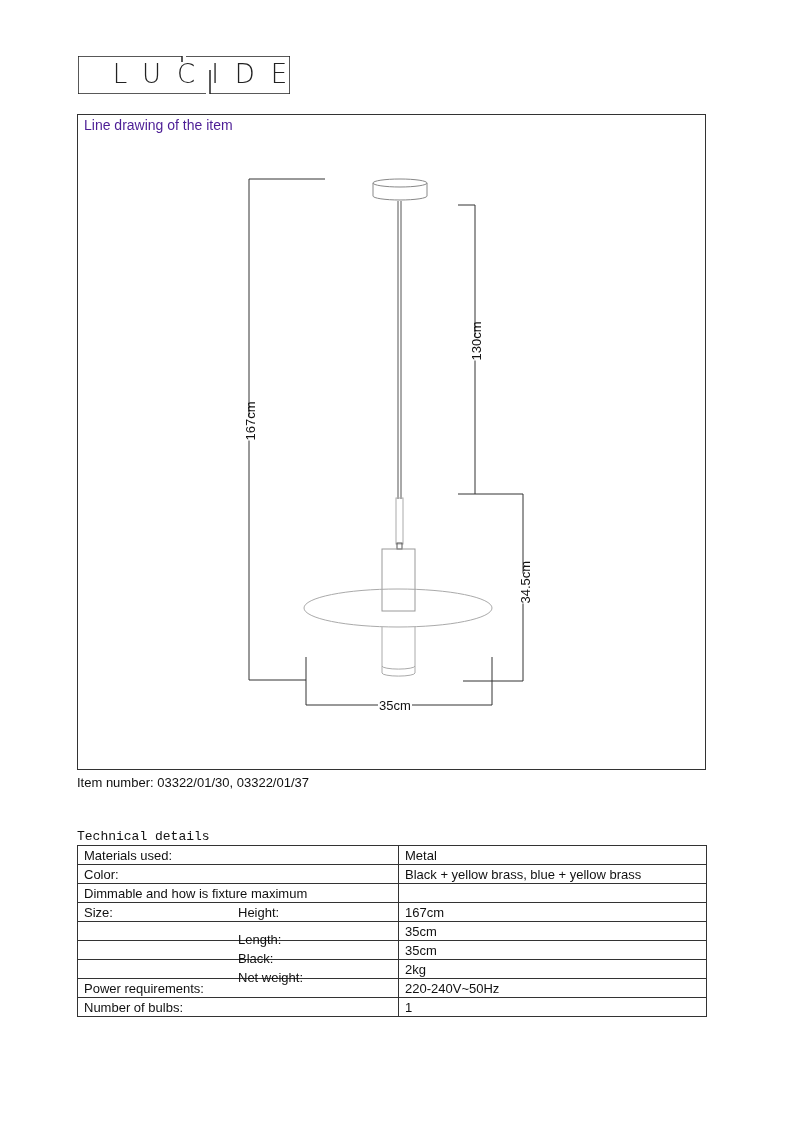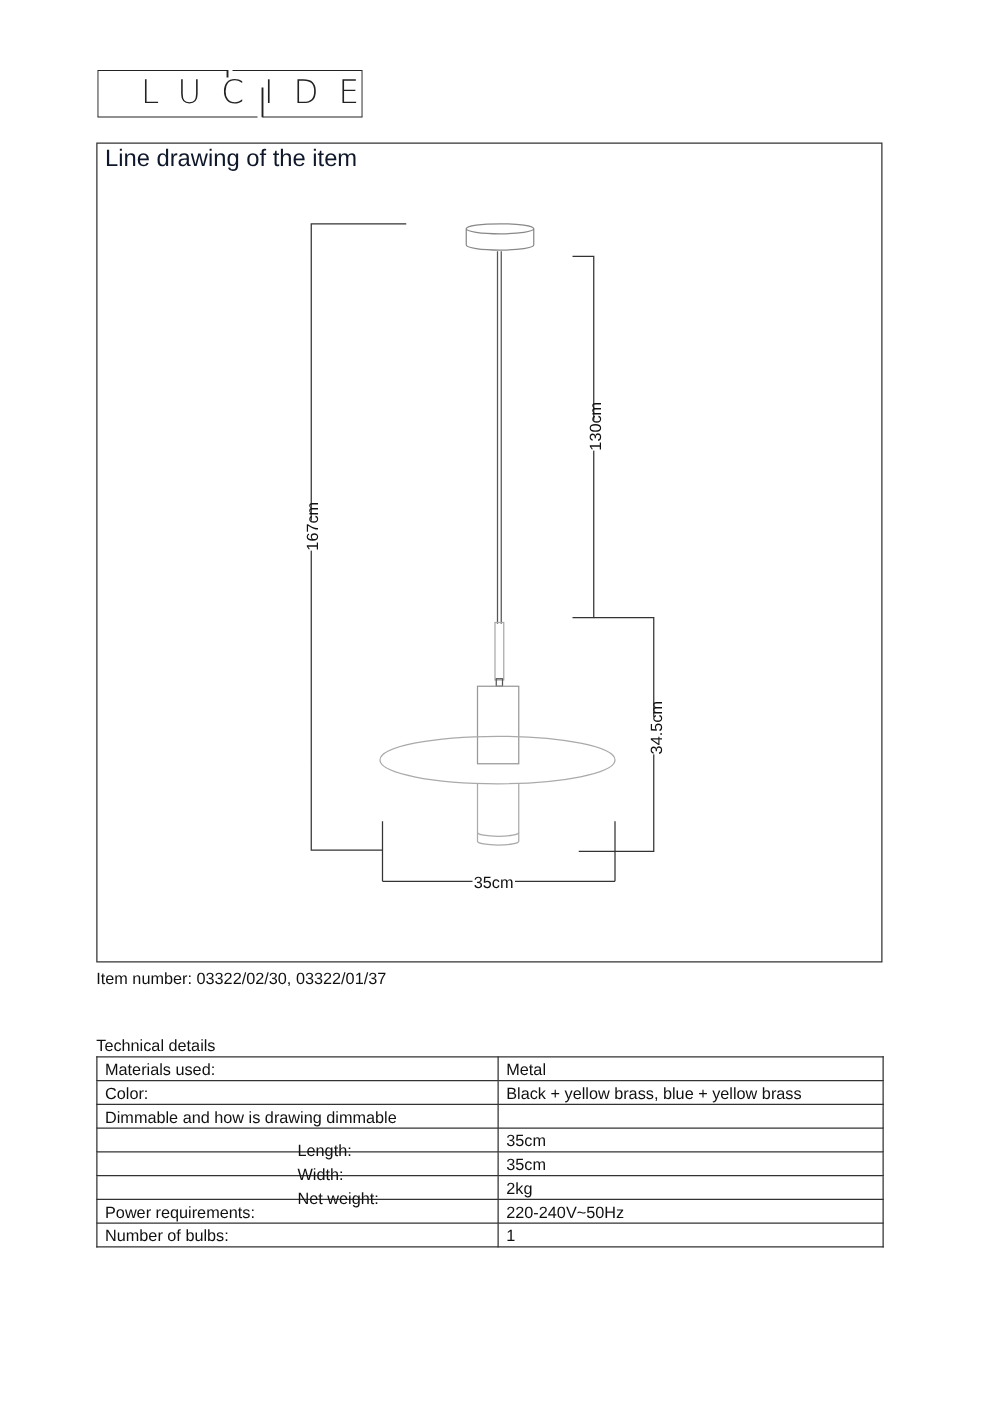--- a/index.html
+++ b/index.html
@@ -4,25 +4,25 @@
 <style>
   html, body { margin: 0; padding: 0; background: #ffffff; }
   body { width: 802px; height: 1134px; position: relative; overflow: hidden;
          font-family: "Liberation Sans", sans-serif; color: #111; }
   .logo { position: absolute; left: 78px; top: 56px; width: 212px; height: 38px; }
   .logo-text { position: absolute; left: 0; top: 3px; width: 212px; text-align: center;
                font-family: "DejaVu Sans", sans-serif; font-weight: 200; font-size: 26px;
                letter-spacing: 16px; text-indent: 16px; color: #222; padding-left: 16px; }
   .drawing-box { position: absolute; left: 77px; top: 114px; width: 629px; height: 656px;
                  border: 1px solid #333; box-sizing: border-box; }
-  .drawing-title { position: absolute; left: 6px; top: 2px; font-size: 19px; color: #0f172a;
+  .drawing-title { position: absolute; left: 6px; top: 2px; font-size: 14px; color: #4c1d95;
                    font-family: "Liberation Sans", sans-serif; }
   .drawing-svg { position: absolute; left: 0; top: 0; }
   .item-number { position: absolute; left: 77px; top: 775px; font-size: 13px; }
-  .tech-title { position: absolute; left: 77px; top: 829px; font-size: 13px; }
+  .tech-title { position: absolute; left: 77px; top: 829px; font-size: 13px; font-family: Liberation Mono, monospace; }
   table.specs { position: absolute; left: 77px; top: 845px; width: 630px;
                 border-collapse: collapse; font-size: 13px; }
   table.specs td { border: 1px solid #333; padding: 0 6px; height: 18px; line-height: 17px;
                    vertical-align: middle; }
   table.specs td.label { width: 308px; margin-left: 16px; }
   table.specs td.label .sub { display: inline-block; position: absolute; left: 160px; }
   table.specs td.label { position: relative; }
 </style>
 </head>
 <body>
@@ -69,44 +69,48 @@
       <line x1="305" y1="704" x2="491" y2="704"></line>
     </g>
   </svg>
 
   <div style="position:absolute;left:160px;top:306px;width:24px;text-align:center;transform:rotate(-90deg);transform-origin:center;font-size:13px;background:#fff;white-space:nowrap;">167cm</div>
   <div style="position:absolute;left:386px;top:226px;width:24px;text-align:center;transform:rotate(-90deg);font-size:13px;background:#fff;white-space:nowrap;">130cm</div>
   <div style="position:absolute;left:432px;top:466px;width:30px;text-align:center;transform:rotate(-90deg);font-size:13px;background:#fff;white-space:nowrap;">34.5cm</div>
   <div style="position:absolute;left:300px;top:583px;font-size:13px;background:#fff;padding:0 1px;">35cm</div>
 </div>
 
-<div class="item-number">Item number: 03322/02/30, 03322/01/37</div>
+<div class="item-number">Item number: 03322/01/30, 03322/01/37</div>
 
 <div class="tech-title">Technical details</div>
 
 <table class="specs">
   <tbody id="spec-body">
       <tr>
         <td class="label"><span>Materials used:</span><span class="sub"></span></td>
         <td>Metal</td>
       </tr>
       <tr>
         <td class="label"><span>Color:</span><span class="sub"></span></td>
         <td>Black + yellow brass, blue + yellow brass</td>
       </tr>
       <tr>
-        <td class="label"><span>Dimmable and how is drawing dimmable</span><span class="sub"></span></td>
+        <td class="label"><span>Dimmable and how is fixture maximum</span><span class="sub"></span></td>
         <td></td>
+      </tr>
+      <tr>
+        <td class="label"><span>Size:</span><span class="sub">Height:</span></td>
+        <td>167cm</td>
       </tr>
       <tr>
         <td class="label"><span></span><span class="sub">Length:</span></td>
         <td>35cm</td>
       </tr>
       <tr>
-        <td class="label"><span></span><span class="sub">Width:</span></td>
+        <td class="label"><span></span><span class="sub">Black:</span></td>
         <td>35cm</td>
       </tr>
       <tr>
         <td class="label"><span></span><span class="sub">Net weight:</span></td>
         <td>2kg</td>
       </tr>
       <tr>
         <td class="label"><span>Power requirements:</span><span class="sub"></span></td>
         <td>220-240V~50Hz</td>
       </tr>

